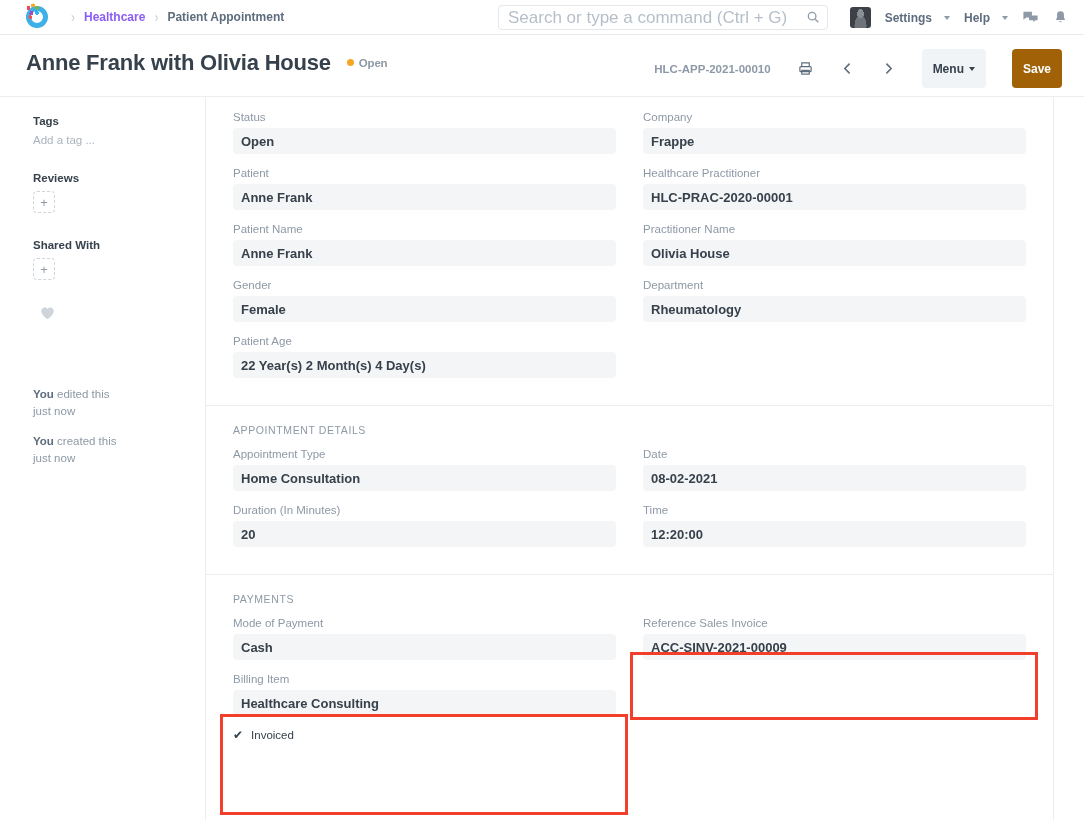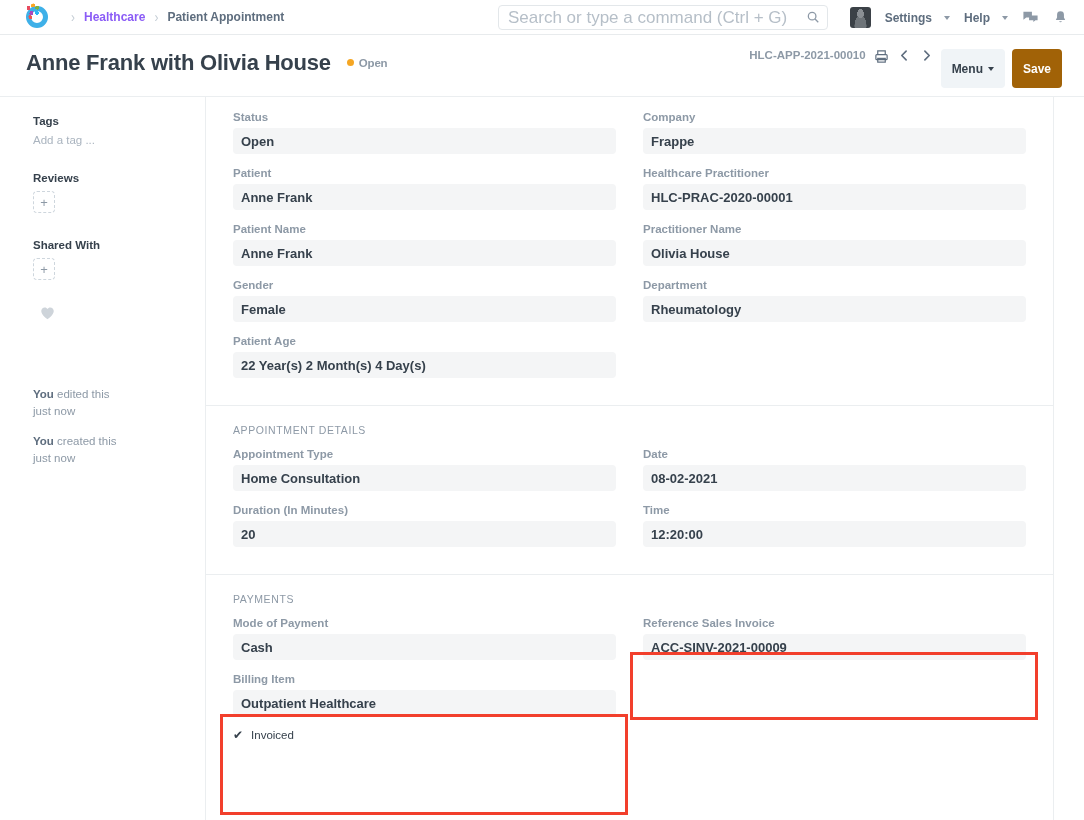--- a/index.html
+++ b/index.html
@@ -108,21 +108,21 @@
     display: inline-flex; align-items: center; gap: 5px;
     vertical-align: 4px; margin-left: 10px;
   }
   .status-dot {
     width: 7px; height: 7px; border-radius: 50%; background: #f5a623;
     display: inline-block;
   }
   .status-text { font-size: 11.5px; font-weight: bold; color: #8d99a6; }
   .title-right {
     position: absolute; right: 22px; top: 14px;
-    display: flex; align-items: flex-start; gap: 7px;
+    display: flex; align-items: center; gap: 26px;
   }
   .docid { font-size: 11.5px; font-weight: bold; color: #8d99a6; white-space: nowrap; }
   .icon-btn { color: #5e6d7e; cursor: pointer; display: flex; align-items: center; padding: 0 1px; }
   .btn {
     height: 39px; padding: 0 11px; border-radius: 4px; border: none;
     font-size: 12px; font-weight: bold; cursor: pointer;
     font-family: "Liberation Sans", sans-serif;
     display: inline-flex; align-items: center; gap: 5px;
   }
   .btn-default { background: #f0f4f7; color: #36414c; }
@@ -158,21 +158,21 @@
   .section { padding: 16px 27px 14px 27px; }
   .section + .section { border-top: 1px solid #ebeef0; }
   .section-label {
     font-size: 10.5px; font-weight: normal; color: #8d99a6;
     letter-spacing: 0.6px; text-transform: uppercase; margin-bottom: 12px;
   }
   .grid { display: flex; gap: 27px; }
   .col { flex: 1 1 0; min-width: 0; }
   .field { margin-bottom: 13px; position: relative; }
   .field-label {
-    font-size: 11.5px; color: #8d99a6; margin-bottom: 5px; white-space: nowrap; font-weight: bold;
+    font-size: 11.5px; color: #8d99a6; margin-bottom: 5px; white-space: nowrap;
   }
   .field-value {
     height: 26px; background: #f4f5f6; border-radius: 4px;
     display: flex; align-items: center; padding: 0 8px;
     font-size: 13px; font-weight: bold; color: #36414c;
     cursor: text; white-space: nowrap; overflow: hidden;
   }
   .check-row {
     display: flex; align-items: center; gap: 8px;
     font-size: 11.5px; color: #36414c; margin-top: 11px; cursor: pointer;
@@ -382,21 +382,21 @@
     <div class="section" style="padding-top:18px;">
       <div class="section-label">PAYMENTS</div>
       <div class="grid">
         <div class="col">
           <div class="field">
             <div class="field-label">Mode of Payment</div>
             <div class="field-value">Cash</div>
           </div>
           <div class="field">
             <div class="field-label">Billing Item</div>
-            <div class="field-value">Outpatient Healthcare</div>
+            <div class="field-value">Healthcare Consulting</div>
           </div>
           <div class="check-row">
             <span class="check-glyph">✔</span>
             <span>Invoiced</span>
           </div>
         </div>
         <div class="col">
           <div class="field">
             <div class="field-label">Reference Sales Invoice</div>
             <div class="field-value">ACC-SINV-2021-00009</div>

